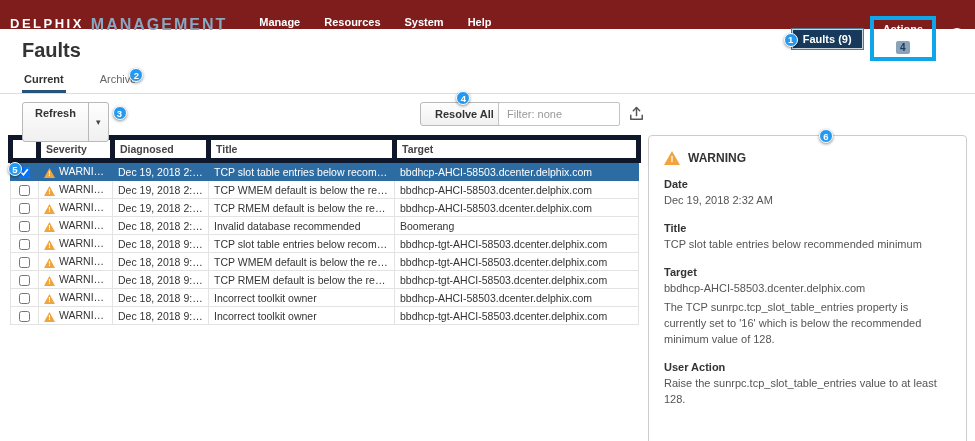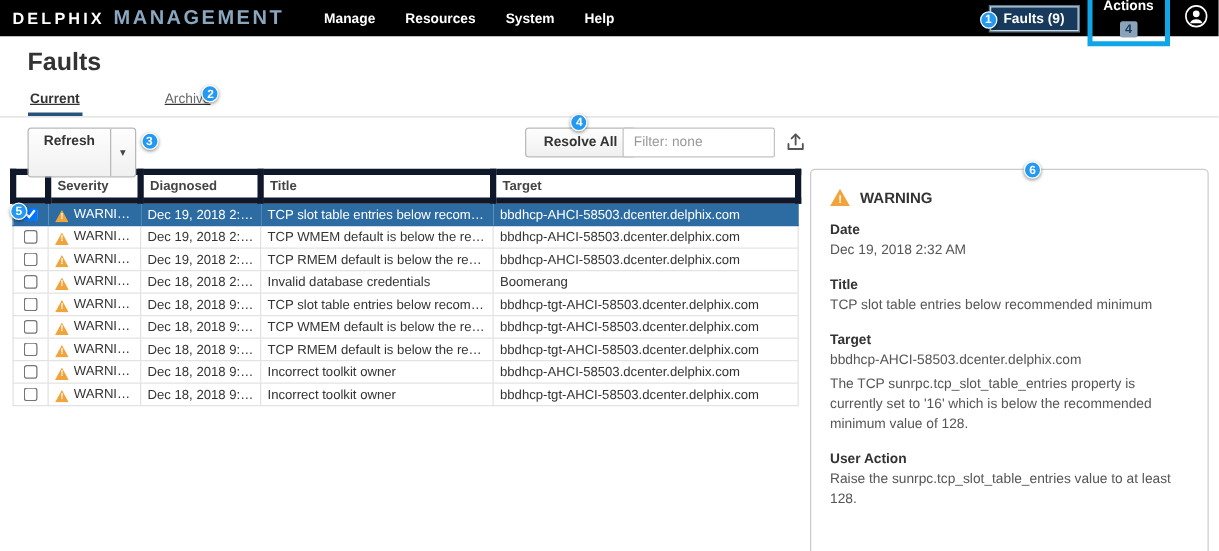--- a/index.html
+++ b/index.html
@@ -5,36 +5,36 @@
   * { box-sizing: border-box; }
   html,body { margin:0; padding:0; }
   body {
     width: 975px; height: 441px;
     font-family: "Liberation Sans", sans-serif;
     background: #fff; color:#333;
     position: relative; overflow: hidden;
   }
 
   
-  .topbar { height:29px; background:#000000; display:flex; align-items:center; padding:0 8px 0 10px; }
+  .topbar { height:29px; background:#7f1d1d; display:flex; align-items:flex-start; padding:16px 8px 0 10px; }
   .brand { color:#fff; font-weight:bold; font-size:13px; letter-spacing:2.5px; }
   .brand-suffix { color:#8aa7c0; font-weight:bold; font-size:16px; letter-spacing:2px; margin-left:7px; }
   .top-menu { display:flex; gap:24px; margin-left:32px; }
   .menu-item { color:#fff; font-size:11px; font-weight:bold; cursor:pointer; }
   .top-right { margin-left:auto; display:flex; align-items:center; gap:7px; }
   .faults-btn { position:relative; background:#16395c; border:1px solid #ccd6de; box-shadow:0 0 0 1px #57788f;
     color:#fff; font-weight:bold; font-size:11px; padding:3px 10px; cursor:pointer; font-family:inherit; }
   .actions-btn { background:transparent; border:4px solid #0ea5e9; color:#fff; font-weight:bold; font-size:11px;
     padding:3px 9px; display:flex; align-items:center; gap:6px; cursor:pointer; font-family:inherit;flex-direction:column; }
   .badge { background:#8ba3b8; color:#16395c; font-size:10px; font-weight:bold; padding:0 4px; border-radius:2px; line-height:13px; }
   .profile-btn { background:none; border:none; padding:0; margin-left:4px; cursor:pointer; display:flex; align-items:center; }
 
   
   .page-title { font-size:20px; line-height:23px; font-weight:bold; color:#333; margin:10px 0 6px 22px; }
-  .tabs { display:flex; gap:64px; padding-left:22px; border-bottom:1px solid #ddd;text-decoration:underline; }
+  .tabs { display:flex; gap:32px; padding-left:22px; border-bottom:1px solid #ddd; }
   .tab { font-size:11px; line-height:13px; padding:5px 2px 7px; position:relative; cursor:pointer; }
   .tab.active { font-weight:bold; color:#333; box-shadow: inset 0 -3px 0 #27527a; }
   .tab.inactive { color:#666; }
 
   
   .toolbar { position:relative; height:24px; margin:8px 22px 0; }
   .refresh-group { position:absolute; left:0; top:0; display:inline-flex; align-items:stretch; height:40px;
     border:1px solid #b9b9b9; border-radius:3px; background:linear-gradient(#fefefe,#f0f0f0); }
   .refresh-main { padding:4px 12px; font-size:11px; font-weight:bold; color:#333; cursor:pointer; }
   .refresh-caret { padding:0 7px; border-left:1px solid #b9b9b9; display:flex; align-items:center; cursor:pointer; }
@@ -201,21 +201,21 @@
           <td>Dec 19, 2018 2:32 AM</td>
           <td>TCP RMEM default is below the recommended value</td>
           <td>bbdhcp-AHCI-58503.dcenter.delphix.com</td>
         </tr>
         <tr>
           <td class="cb-cell"><input type="checkbox" class="cb" style=""></td>
           <td><span class="warn-icon">
                 <span class="bang">!</span>
               </span><span>WARNING</span></td>
           <td>Dec 18, 2018 2:23 PM</td>
-          <td>Invalid database credentials</td>
+          <td>Invalid database recommended</td>
           <td>Boomerang</td>
         </tr>
         <tr>
           <td class="cb-cell"><input type="checkbox" class="cb" style=""></td>
           <td><span class="warn-icon">
                 <span class="bang">!</span>
               </span><span>WARNING</span></td>
           <td>Dec 18, 2018 9:52 AM</td>
           <td>TCP slot table entries below recommended minimum</td>
           <td>bbdhcp-tgt-AHCI-58503.dcenter.delphix.com</td>

